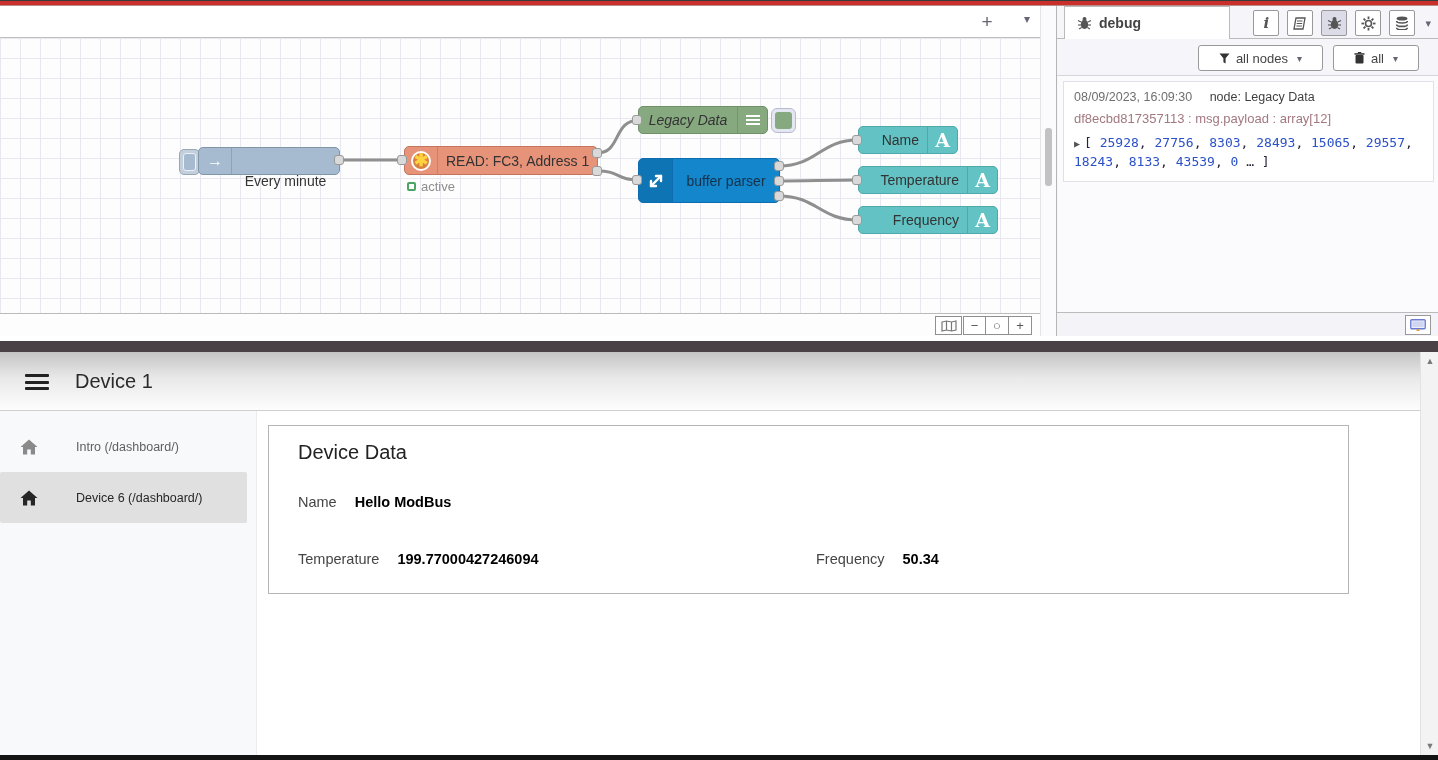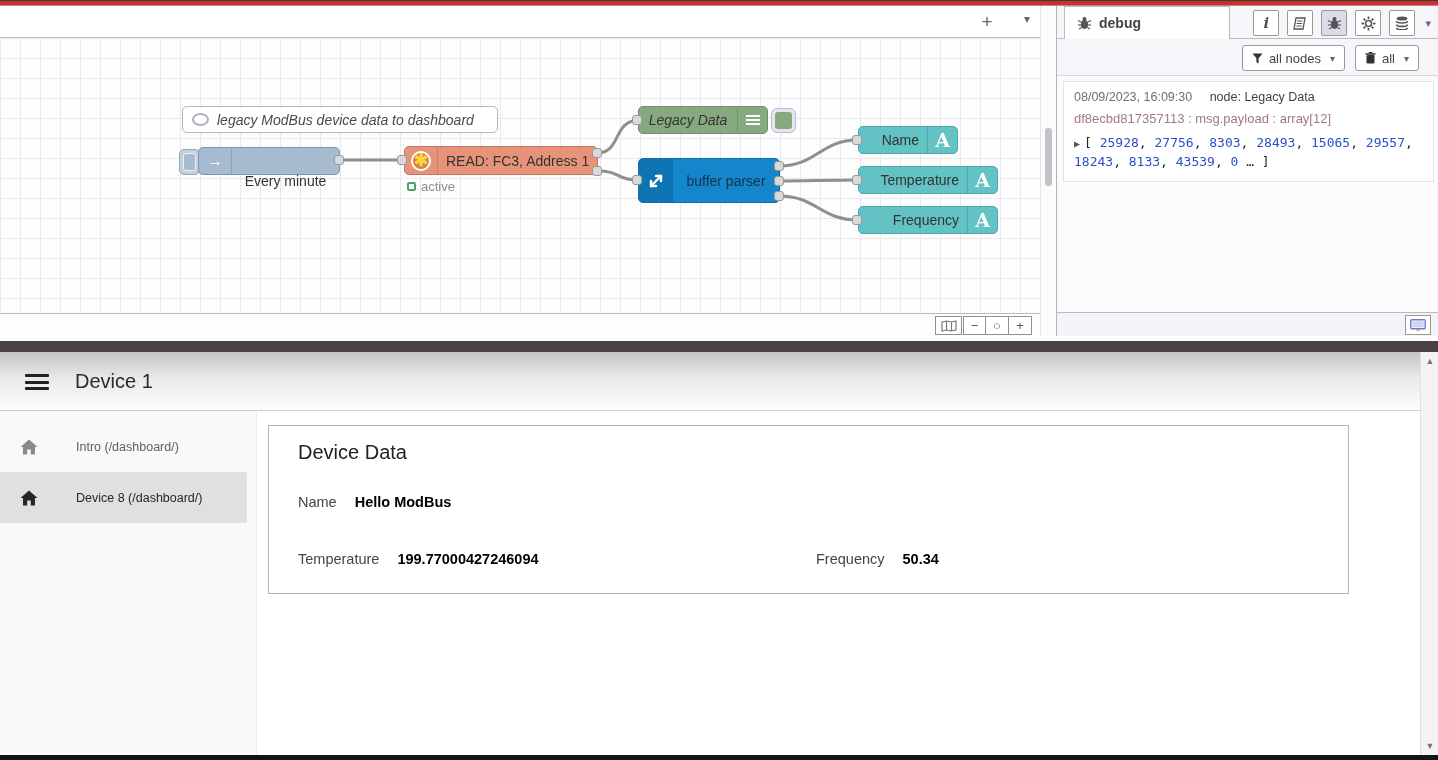--- a/index.html
+++ b/index.html
@@ -102,21 +102,21 @@
   .dbg-hbtns { position:absolute; right:8px; top:4px; display:flex; gap:8px; align-items:center; }
   .hbtn { width:26px; height:26px; background:#fff; border:1px solid #999; border-radius:2px;
     display:flex; align-items:center; justify-content:center; color:#555;
     font-family:"DejaVu Serif", serif; font-weight:bold; font-size:15px; }
   .hbtn.active { background:#dcdce8; }
   .hchev { color:#667; font-size:11px; margin-left:2px; }
   .dbg-filter { position:absolute; left:0; top:33px; width:382px; height:37px;
     border-bottom:1px solid #d5d5dc; }
   .dbg-filter .row { position:absolute; right:20px; top:6px; display:flex; gap:10px; }
   .filter-btn { height:26px; background:#fff; border:1px solid #999; border-radius:3px;
-    display:flex; align-items:center; gap:6px; padding:0 9px; font-size:13px; color:#444; }
+    display:flex; align-items:center; gap:6px; padding:0 20px; font-size:13px; color:#444; }
   .filter-btn .chev { font-size:10px; color:#667; margin-left:3px; }
   .dbg-list { position:absolute; left:1px; top:70px; width:381px; height:236px; background:#fbfbfe; }
   .dbg-msg { margin:5px 5px 11px 5px; background:#fff; border:1px solid #dfe0ea; padding:8px 10px 10px 10px; }
   .dbg-meta1 { font-size:12.5px; color:#6f6f6f; }
   .dbg-meta1 .nodename { color:#3f3f3f; margin-left:14px; }
   .dbg-meta2 { font-size:13px; color:#a2797f; margin-top:7px; }
   .dbg-payload { font-family:"DejaVu Sans Mono", monospace; font-size:13px; color:#22223a;
     margin-top:8px; line-height:18px; width:352px; }
   .dbg-payload .caret { color:#555; font-size:10px; margin-right:4px; cursor:pointer; }
   .dbg-payload .num { color:#2b50c8; }
@@ -180,24 +180,20 @@
       <g fill="none" stroke="#8f8f8f" stroke-width="3" stroke-linecap="round">
         <path d="M339,122 L404,122"></path>
         <path d="M597,115 C622,115 612,82 640,82"></path>
         <path d="M597,133 C622,133 614,142 640,142"></path>
         <path d="M779,128 C817,128 820,102 858,102"></path>
         <path d="M779,143 C805,143 830,142 858,142"></path>
         <path d="M779,158 C817,158 820,182 858,182"></path>
       </g>
     </svg>
 
-    <div class="node n-comment">
-      <span class="bubble"></span>
-      <span class="lbl">legacy ModBus device data to dashboard</span>
-    </div>
 
     <div class="inject-btn">
         <i></i>
       </div>
     <div class="node n-inject">
       <span class="icon-region">→</span>
       <span class="lbl">Every minute</span>
     </div>
     <div class="port" style="left:334px; top:117px;"></div>
 
@@ -417,21 +413,21 @@
           </svg>
         </span>
         <span class="sl">Intro (/dashboard/)</span>
       </div>
       <div class="side-item active" style="top:61px;">
         <span class="home">
           <svg width="18" height="16" viewBox="0 0 18 16">
             <path d="M9 0.5 L17.5 8 H15 V15.5 H10.8 V10.4 H7.2 V15.5 H3 V8 H0.5 Z" fill="#262626"></path>
           </svg>
         </span>
-        <span class="sl">Device 8 (/dashboard/)</span>
+        <span class="sl">Device 6 (/dashboard/)</span>
       </div>
     </div>
 
     <div class="dash-card">
       <div class="card-title">Device Data</div>
       <div class="field f-name">
         <span class="fl">Name</span>
         <span class="fv">Hello ModBus</span>
       </div>
       <div class="field f-temp">

